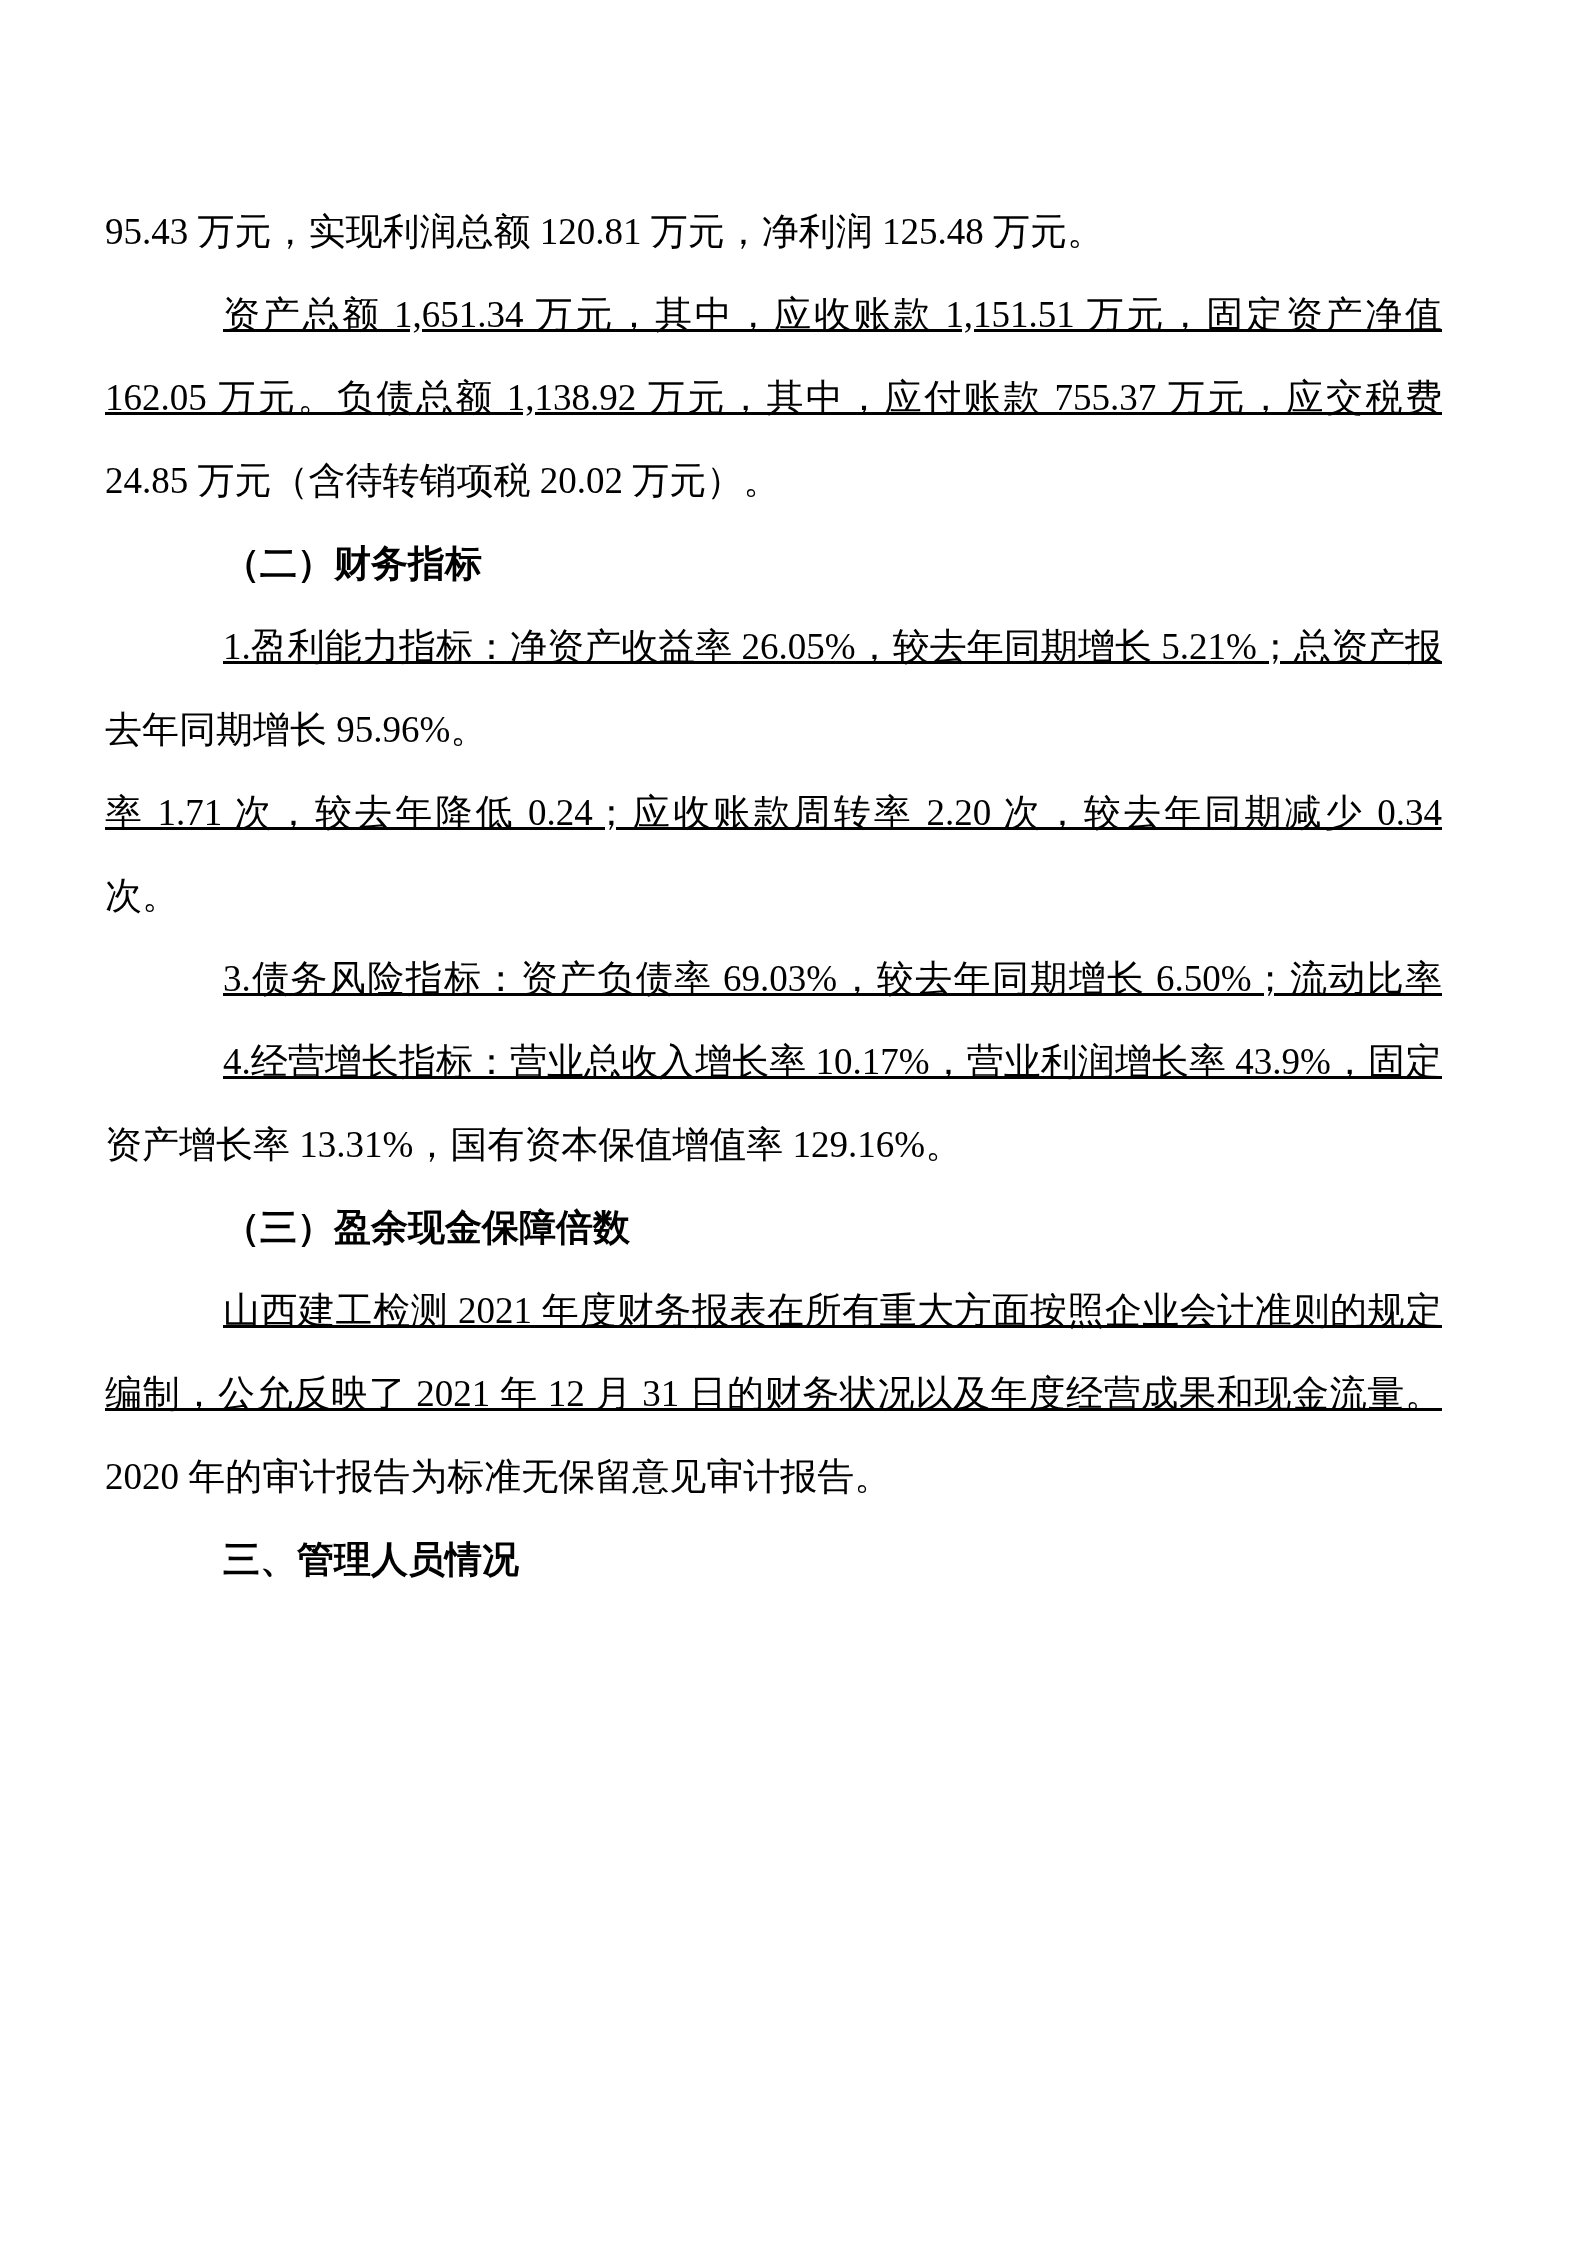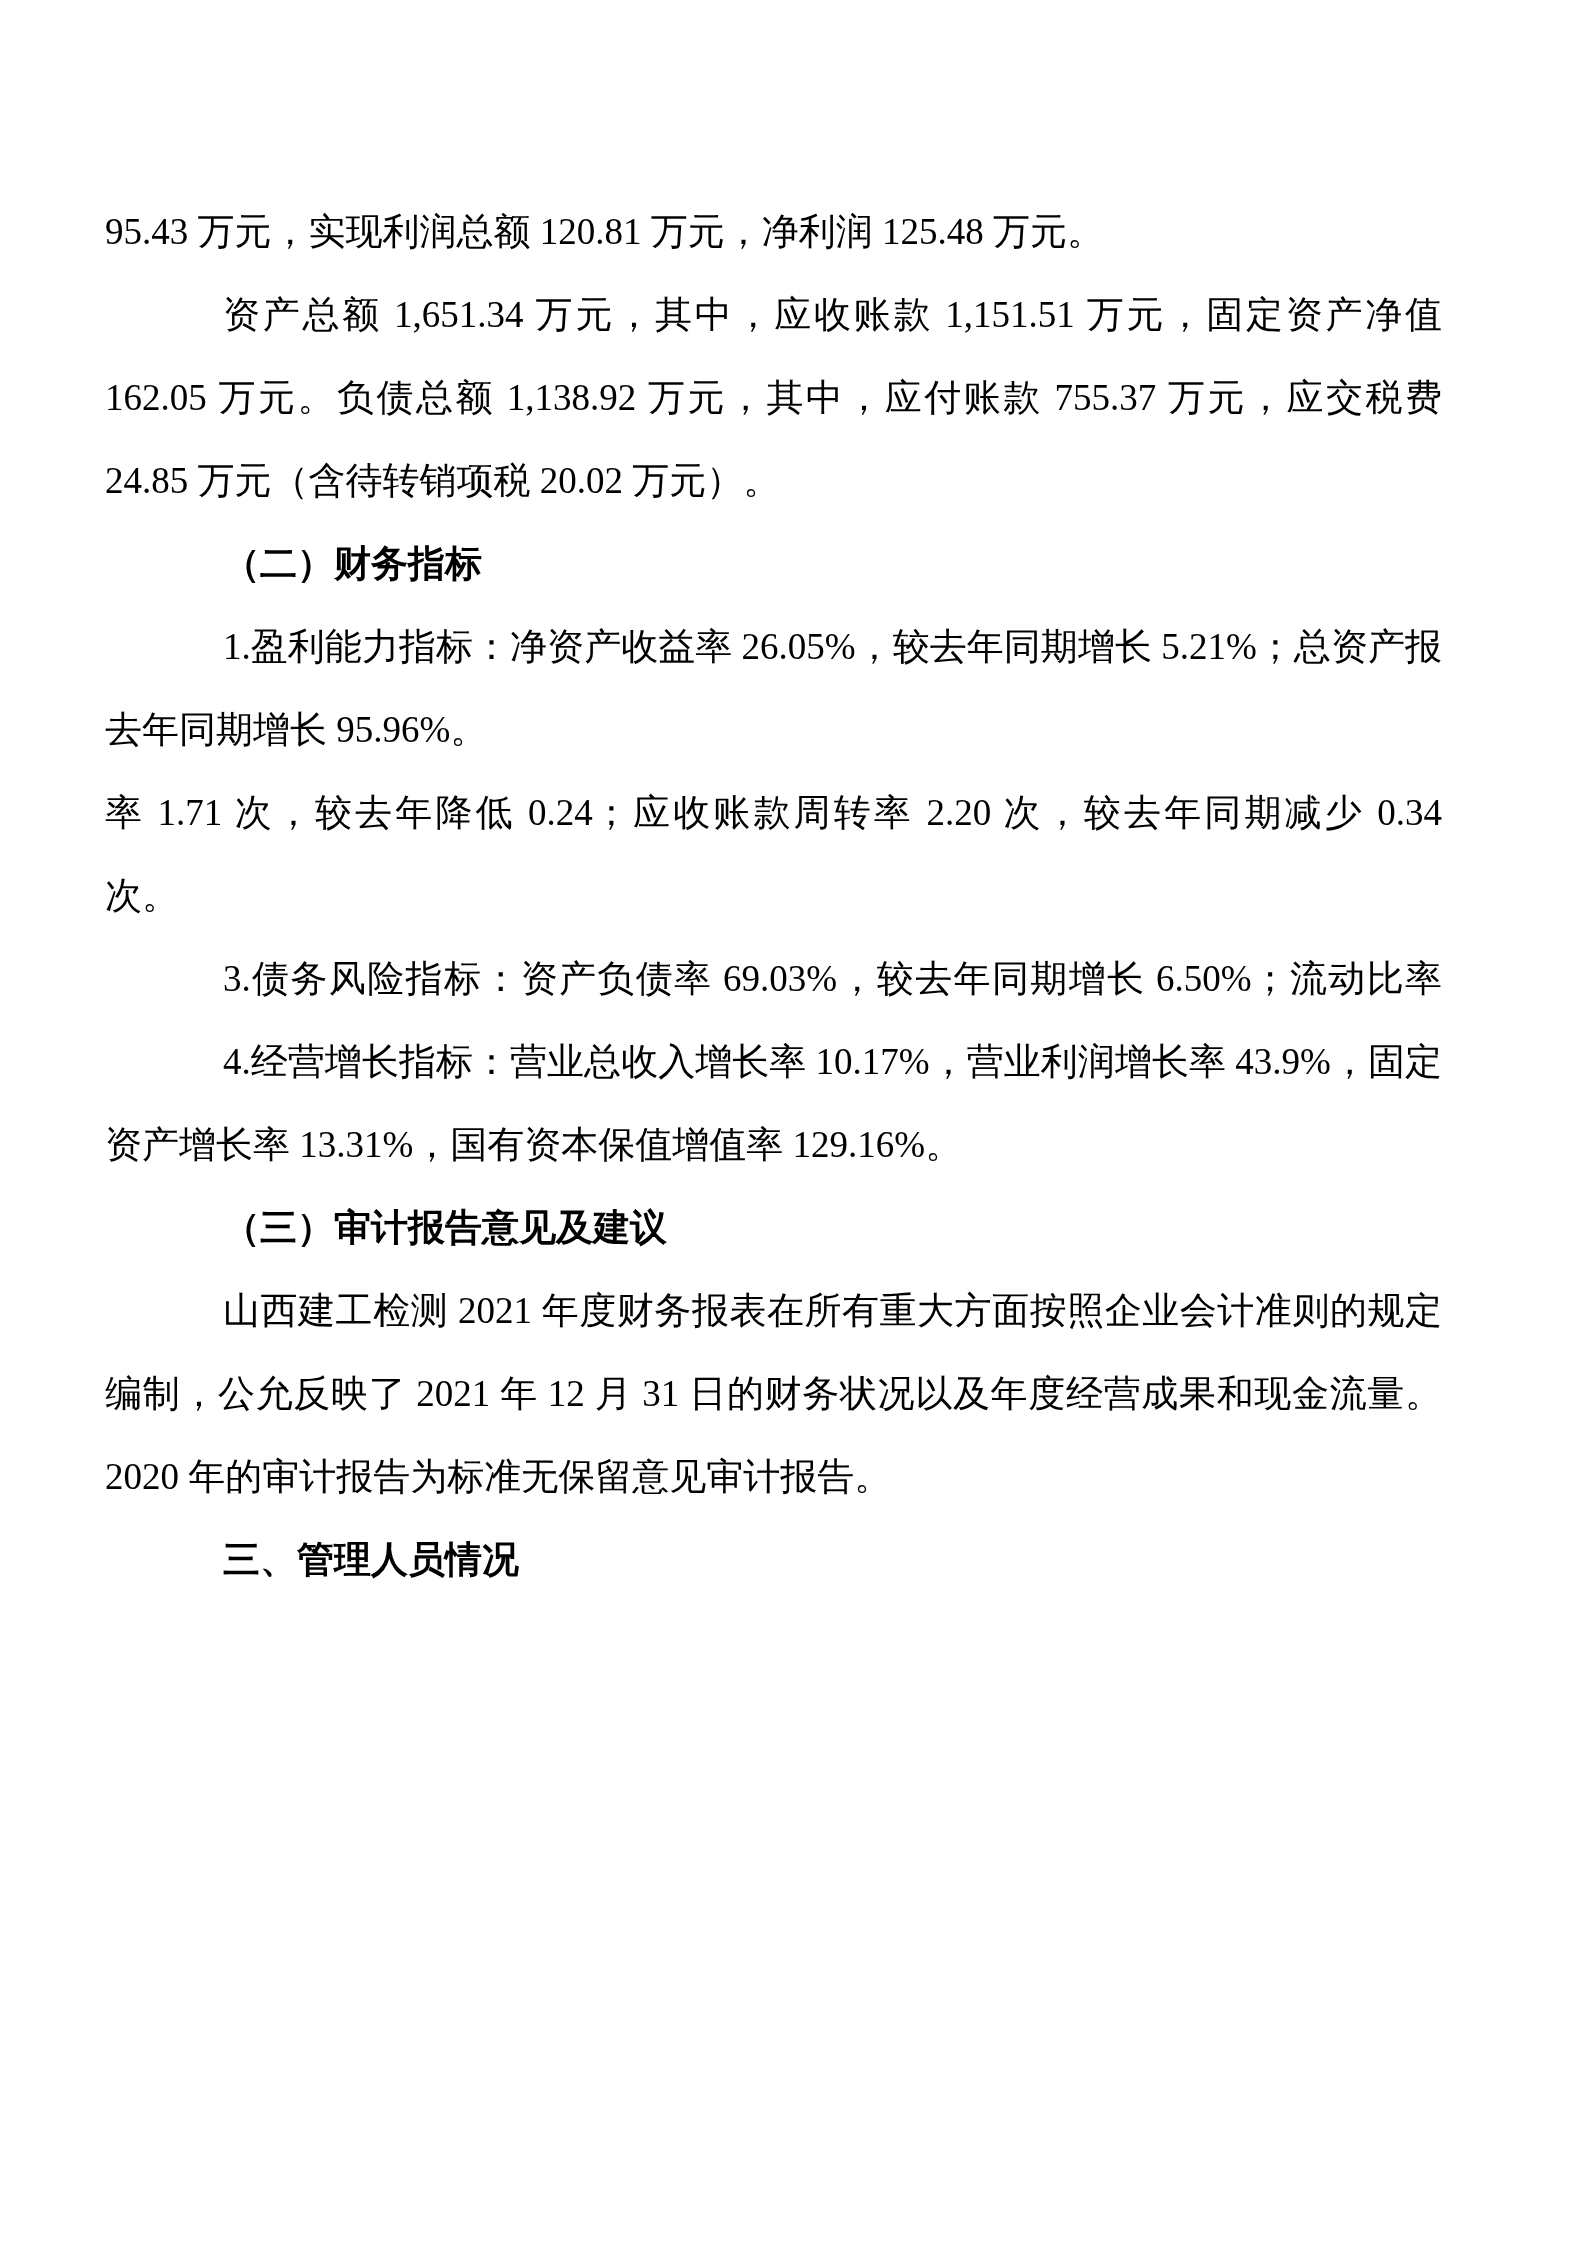--- a/index.html
+++ b/index.html
@@ -28,20 +28,21 @@
     line-height: 83px;
     height: 83px;
     white-space: normal;
     text-align: left;
     letter-spacing: 0;
   }
   
   .line.jf {
     text-align: justify;
     text-align-last: justify;
+    text-decoration: underline;
   }
   
   .line.indent {
     text-indent: 118px;
   }
   .line.bold {
     font-weight: 700;
   }
 </style>
 </head>
@@ -54,19 +55,19 @@
     <div class="line jf">162.05 万元。负债总额 1,138.92 万元，其中，应付账款 755.37 万元，应交税费</div>
     <div class="line">24.85 万元（含待转销项税 20.02 万元）。</div>
     <div class="line indent bold">（二）财务指标</div>
     <div class="line indent jf">1.盈利能力指标：净资产收益率 26.05%，较去年同期增长 5.21%；总资产报</div>
     <div class="line">去年同期增长 95.96%。</div>
     <div class="line jf">率 1.71 次，较去年降低 0.24；应收账款周转率 2.20 次，较去年同期减少 0.34</div>
     <div class="line">次。</div>
     <div class="line indent jf">3.债务风险指标：资产负债率 69.03%，较去年同期增长 6.50%；流动比率</div>
     <div class="line indent jf">4.经营增长指标：营业总收入增长率 10.17%，营业利润增长率 43.9%，固定</div>
     <div class="line">资产增长率 13.31%，国有资本保值增值率 129.16%。</div>
-    <div class="line indent bold">（三）审计报告意见及建议</div>
+    <div class="line indent bold">（三）盈余现金保障倍数</div>
     <div class="line indent jf">山西建工检测 2021 年度财务报表在所有重大方面按照企业会计准则的规定</div>
     <div class="line jf">编制，公允反映了 2021 年 12 月 31 日的财务状况以及年度经营成果和现金流量。</div>
     <div class="line">2020 年的审计报告为标准无保留意见审计报告。</div>
     <div class="line indent bold">三、管理人员情况</div>
   </div>
 </div>
 
 </body></html>

